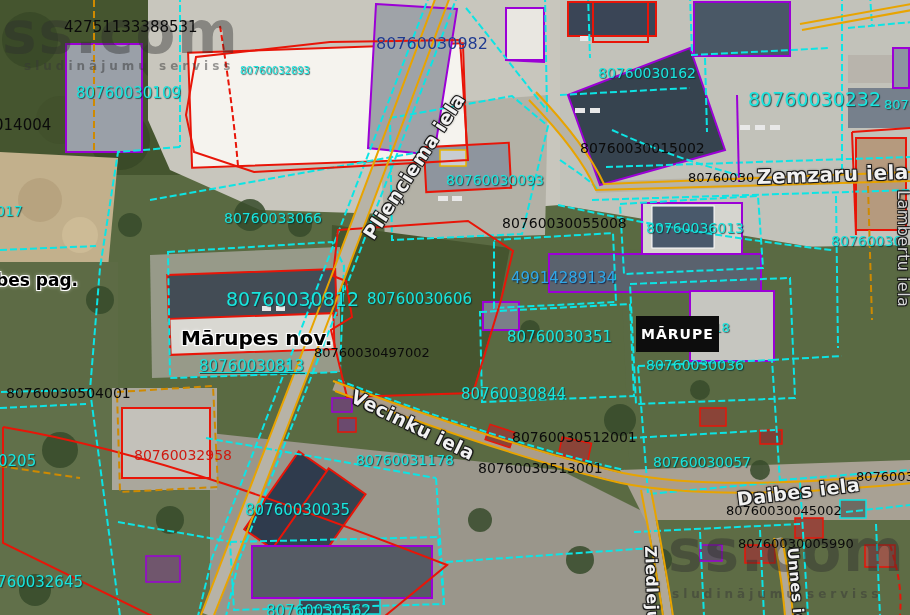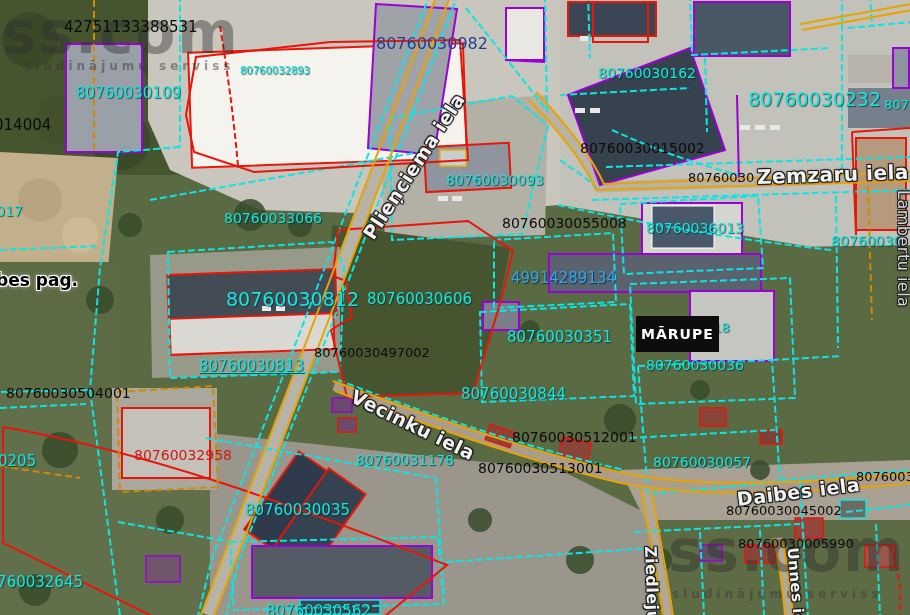--- a/index.html
+++ b/index.html
@@ -262,16 +262,17 @@
       <span class="lbl lbl-cyan" style="left: 245px; top: 503px; font-size: 15px;">80760030035</span>
       <span class="lbl lbl-cyan" style="left: 266px; top: 560px; font-size: 15px; margin-top: 44px;">80760030562</span>
       <span class="lbl lbl-cyan" style="left: -22px; top: 575px; font-size: 15px;">80760032645</span>
       <span class="lbl lbl-street" style="left: 368px; top: 228px; font-size: 19px; transform: rotate(-57deg);">Plieņciema iela</span>
       <span class="lbl lbl-street" style="left: 757px; top: 167px; font-size: 20px; transform: rotate(-2deg);">Zemzaru iela</span>
       <span class="lbl lbl-street muted" style="left: 903px; top: 182px; font-size: 16px; transform: rotate(90deg);">Lambertu iela</span>
       <span class="lbl lbl-street" style="left: 352px; top: 386px; font-size: 19px; transform: rotate(26deg);">Vecinku iela</span>
       <span class="lbl lbl-street" style="left: 737px; top: 490px; font-size: 19px; transform: rotate(-7deg);">Daibes iela</span>
       <span class="lbl lbl-street" style="left: 650px; top: 538px; font-size: 16px; transform: rotate(88deg);">Ziedleju iela</span>
       <span class="lbl lbl-street" style="left: 792px; top: 540px; font-size: 15px; transform: rotate(85deg);">Unnes iela</span>
+      <span class="lbl lbl-place" style="left: 181px; top: 328px; font-size: 20px;">Mārupes nov.</span>
       <span class="lbl lbl-place" style="left: -4px; top: 272px; font-size: 17px;">bes pag.</span>
       <span class="lbl lbl-place box" style="left: 636px; top: 316px; font-size: 14px;">MĀRUPE</span>
     </div>
 </div>
 
 </body></html>

